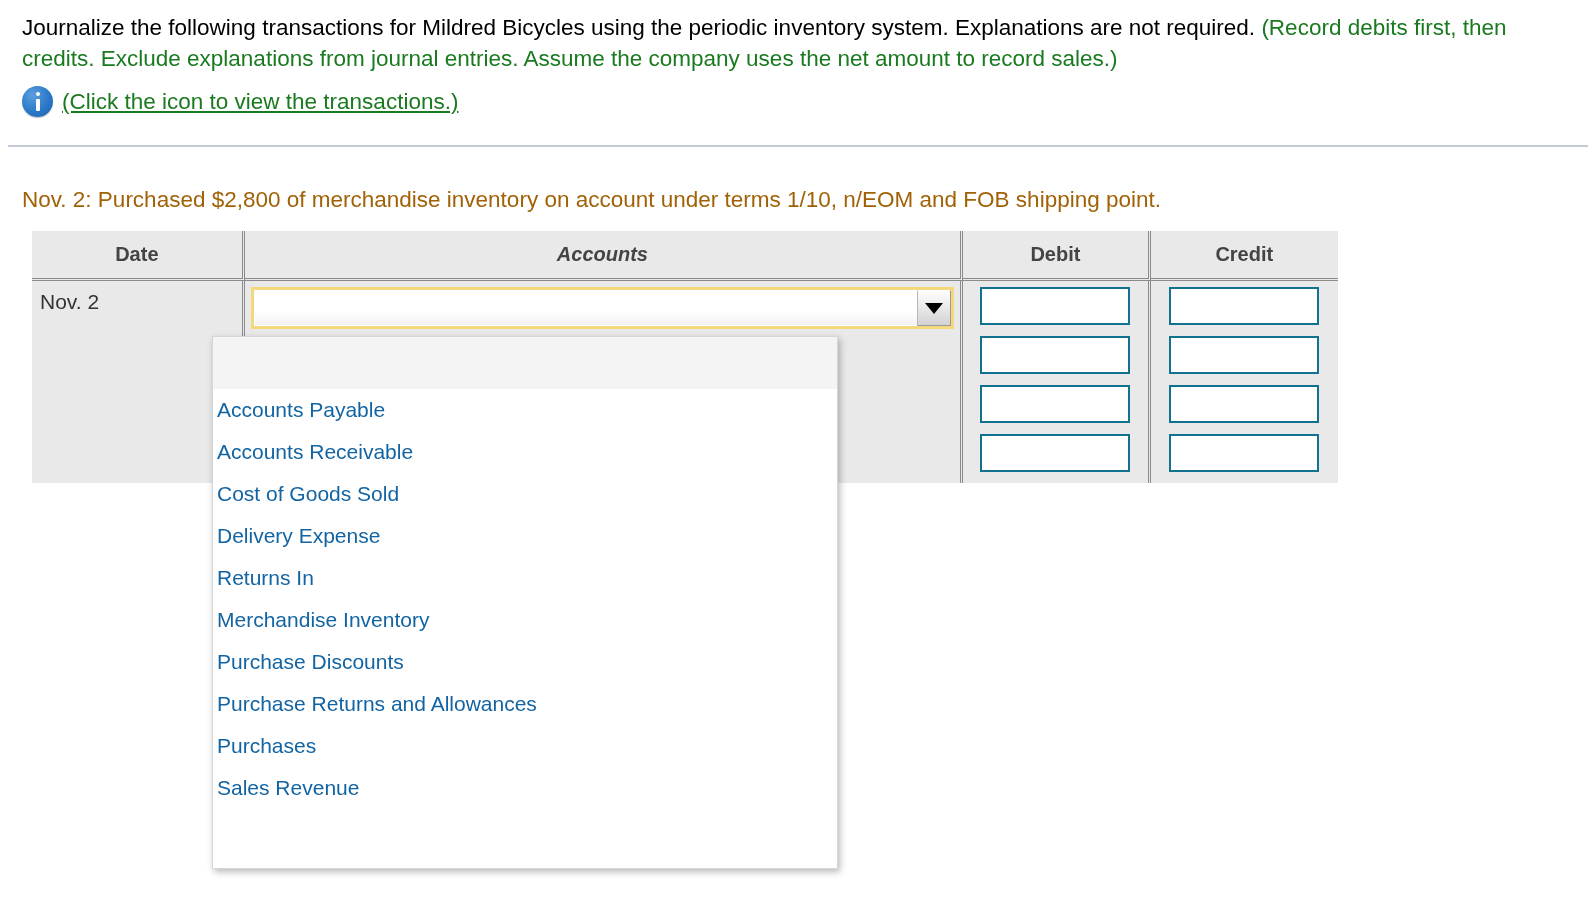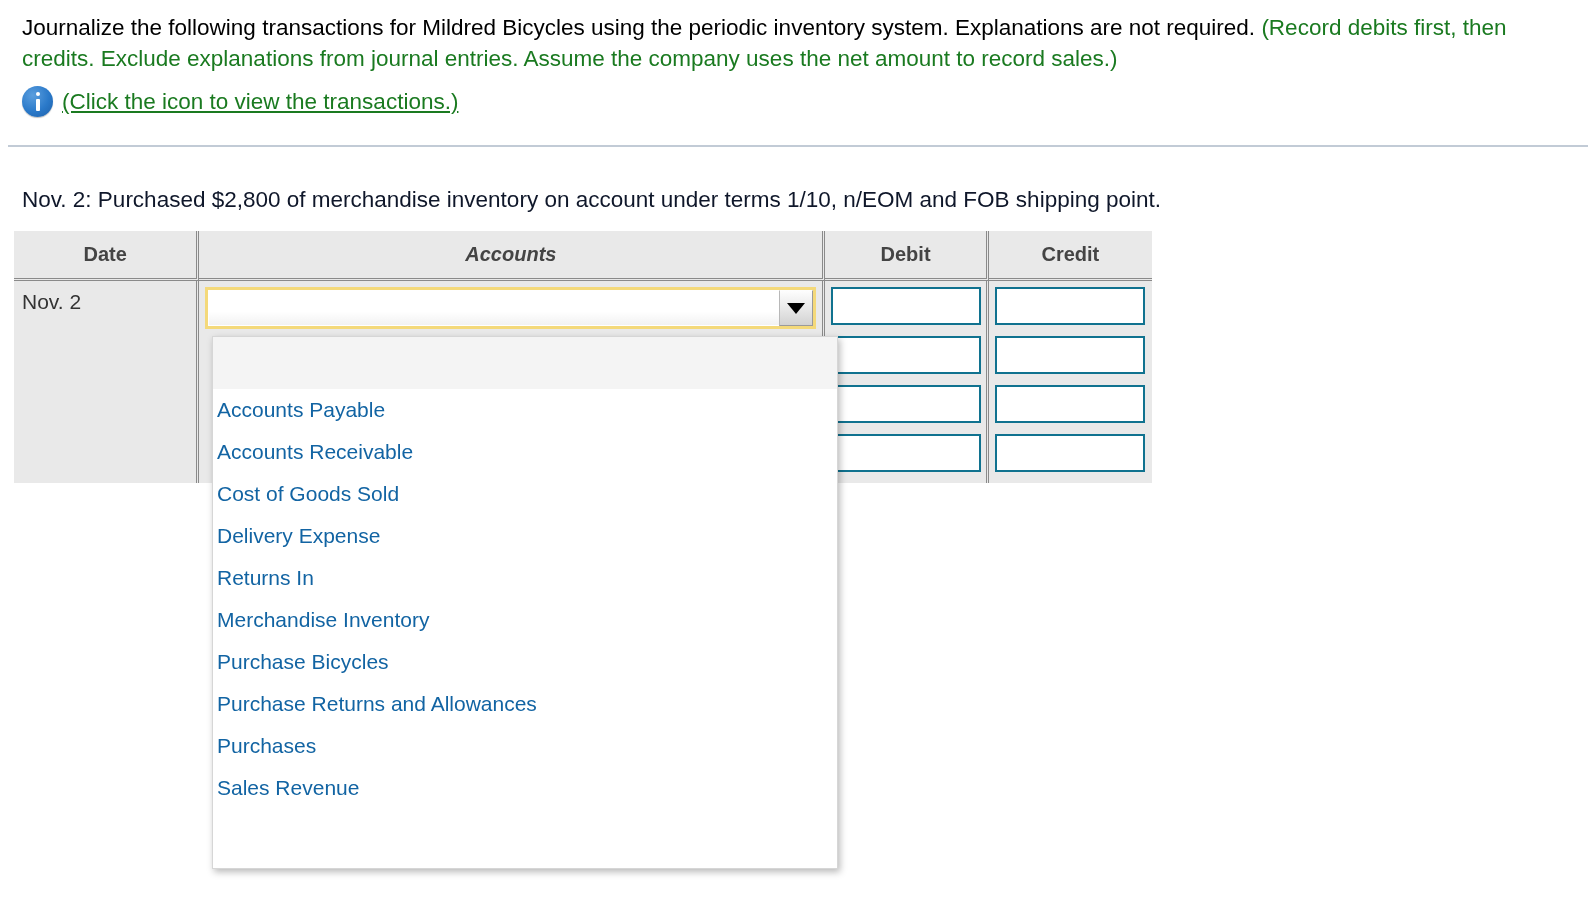--- a/index.html
+++ b/index.html
@@ -82,30 +82,30 @@
     background: #c2cbd6;
   }
 
   
   #transaction-line {
     position: absolute;
     left: 22px;
     top: 185px;
     font-size: 22.5px;
     line-height: 30px;
-    color: #0f172a;
+    color: #a16207;
     white-space: nowrap;
   }
 
   
   #journal-table {
     position: absolute;
-    left: 14px;
+    left: 32px;
     top: 231px;
-    width: 1138px;
+    width: 1306px;
     border-collapse: separate;
     border-spacing: 0;
   }
   .th-cell {
     background: #e9e9e9;
     border-bottom: 3px double #8a8a8a;
     border-top: none;
     text-align: center;
     font-size: 20px;
     font-weight: bold;
@@ -289,17 +289,17 @@
 </table>
 
 <div id="accounts-dropdown-panel">
     <div class="dropdown-option blank"></div>
     <div class="dropdown-option">Accounts Payable</div>
     <div class="dropdown-option">Accounts Receivable</div>
     <div class="dropdown-option">Cost of Goods Sold</div>
     <div class="dropdown-option">Delivery Expense</div>
     <div class="dropdown-option">Returns In</div>
     <div class="dropdown-option">Merchandise Inventory</div>
-    <div class="dropdown-option">Purchase Bicycles</div>
+    <div class="dropdown-option">Purchase Discounts</div>
     <div class="dropdown-option">Purchase Returns and Allowances</div>
     <div class="dropdown-option">Purchases</div>
     <div class="dropdown-option">Sales Revenue</div>
   </div>
 
 </body></html>

